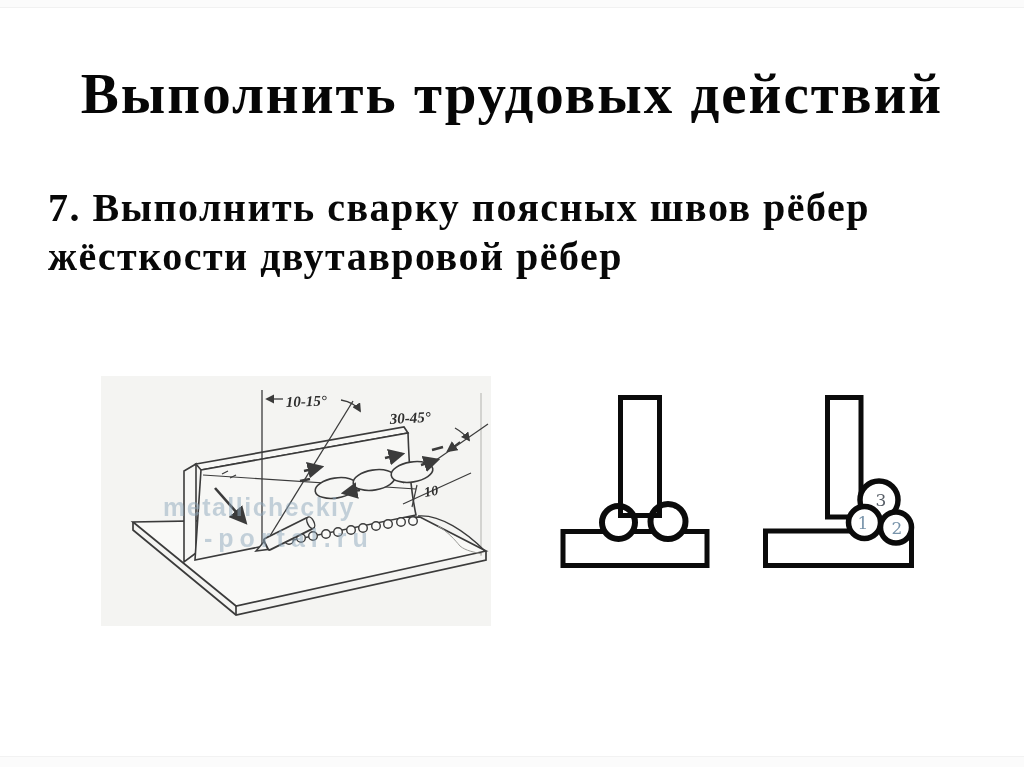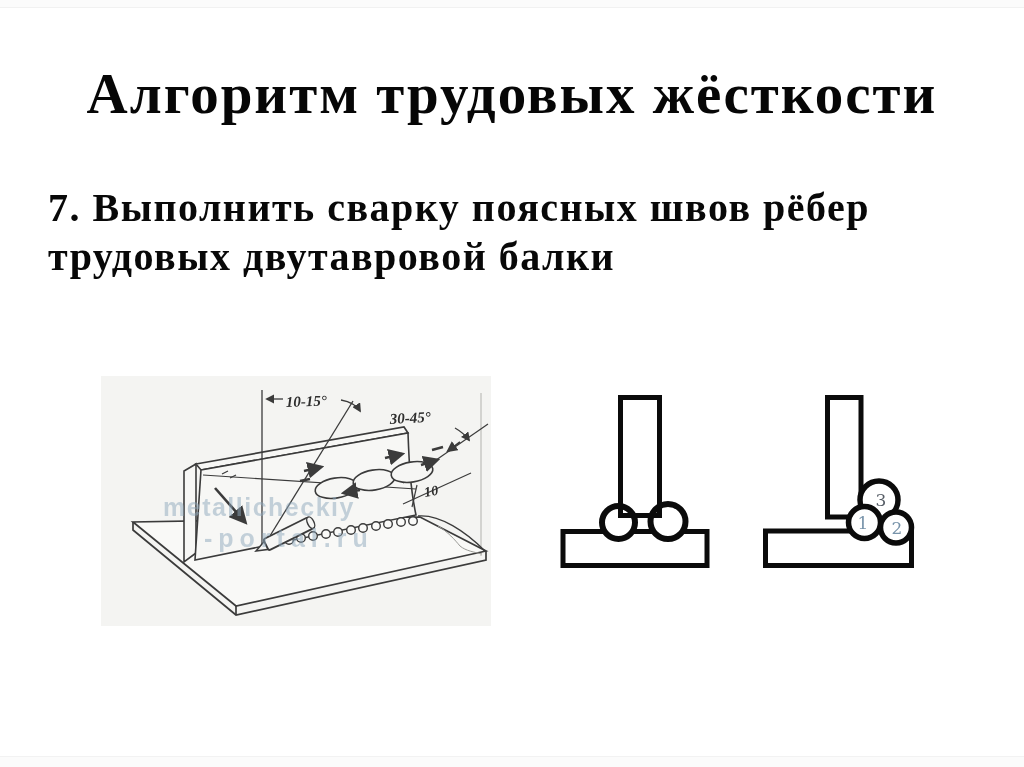--- a/index.html
+++ b/index.html
@@ -25,25 +25,25 @@
   .passnum{font-family:"DejaVu Serif",serif;font-size:17px;}
 </style>
 </head>
 <body>
 
 <div class="slide">
 
   <div class="edge-strip-top"></div>
   <div class="edge-strip-bottom"></div>
 
-  <div class="title">Алгоритм трудовых жёсткости</div>
+  <div class="title">Выполнить трудовых действий</div>
 
   <div class="body-text">
     <span>7. Выполнить сварку поясных швов рёбер</span><br>
-    <span>трудовых двутавровой балки</span>
+    <span>жёсткости двутавровой рёбер</span>
   </div>
 
   <svg class="fig" style="left:100px;top:372px;" width="400" height="260" viewBox="100 372 400 260">
     <defs>
       <marker id="ah" viewBox="0 0 10 10" refX="8" refY="5" markerWidth="7" markerHeight="7" orient="auto-start-reverse">
         <path d="M0,0 L10,5 L0,10 z" fill="#3b3b3b"></path>
       </marker>
     </defs>
 
     <rect x="101" y="376" width="390" height="250" fill="#f4f4f2"></rect>

